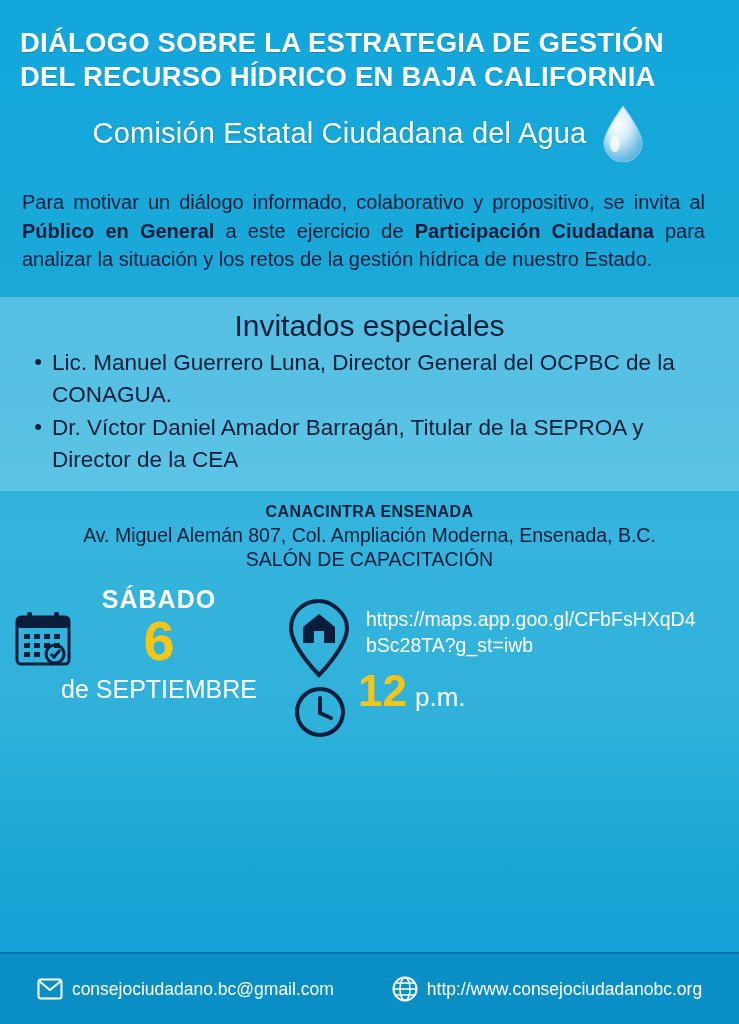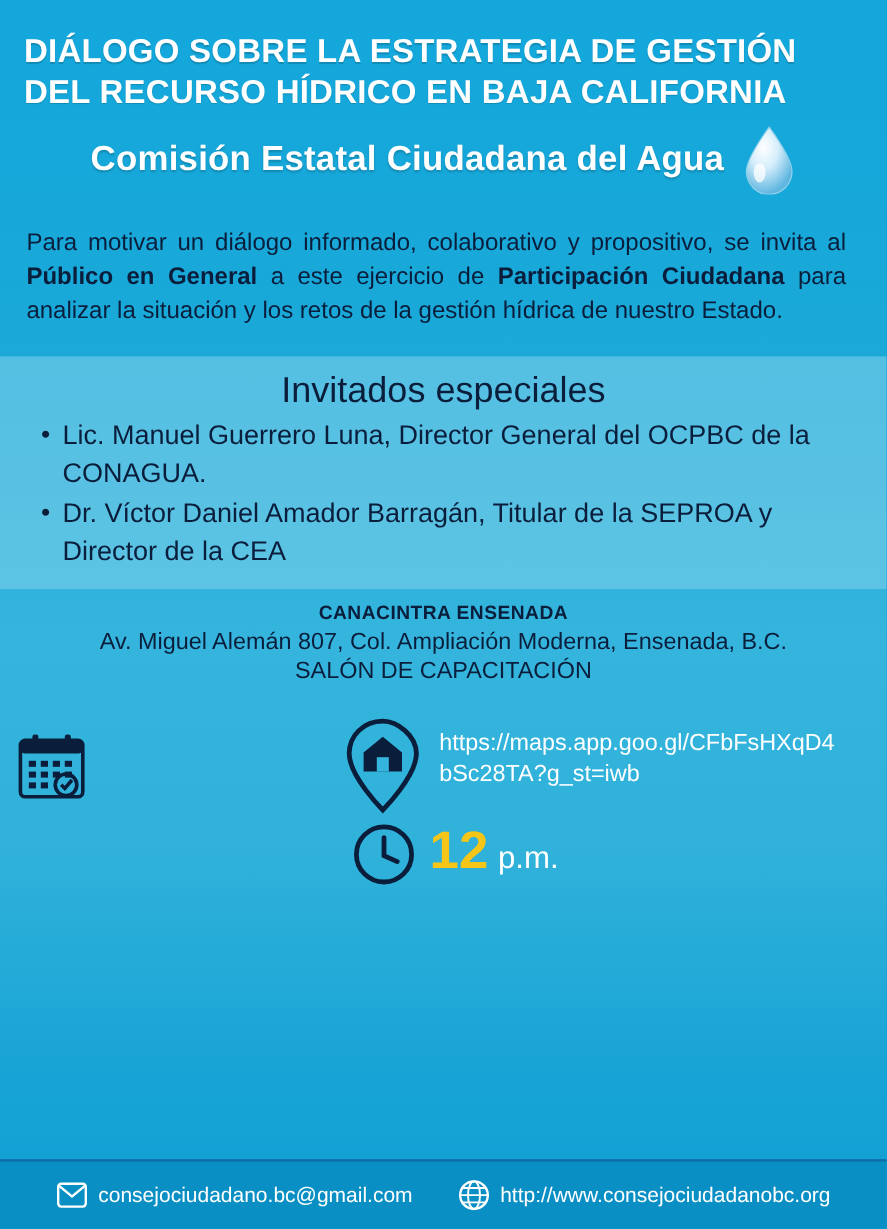--- a/index.html
+++ b/index.html
@@ -104,21 +104,21 @@
     position: relative;
     margin-top: 10px;
     padding: 0 30px;
     display: flex;
     align-items: center;
     justify-content: center;
   }
   .subtitle {
     color: #ffffff;
     font-size: 29px;
-    font-weight: bold;
+    font-weight: normal;
     text-shadow: 0 1px 2px rgba(0,0,0,.2);
     letter-spacing: .2px;
   }
   .droplet {
     width: 46px;
     height: 58px;
     margin-left: 14px;
     flex: 0 0 auto;
   }
 
@@ -209,44 +209,44 @@
     width: 340px;
     color: #ffffff;
     font-size: 19.5px;
     line-height: 1.32;
     word-break: break-all;
   }
   .clock-icon { position: absolute; left: 293px; top: 100px; }
   .time-text {
     position: absolute;
     left: 358px;
-    top: 102px;
+    top: 84px;
     color: #f5c518;
     font-size: 44px;
     font-weight: bold;
     line-height: 1;
   }
   .time-ampm {
     color: #ffffff;
     font-size: 26px;
     font-weight: normal;
     margin-left: 8px;
   }
 
   
   .footer {
     position: absolute;
     left: 0; right: 0; bottom: 0;
-    height: 58px;
+    height: 72px;
     background: #0a8fc4;
     border-top: 2px solid #0d6ea8;
     display: flex;
     align-items: center;
     justify-content: center;
-    gap: 14px;
+    gap: 24px;
     color: #ffffff;
     font-size: 17.5px;
   }
   .footer .sep { width: 10px; }
   .foot-item { display: flex; align-items: center; gap: 9px; }
 </style>
 </head>
 <body>
 
 <div class="poster">
@@ -310,20 +310,25 @@
           <rect x="20" y="34" width="6" height="5"></rect>
         <rect x="30" y="34" width="6" height="5"></rect>
           <rect x="40" y="34" width="6" height="5"></rect>
         <rect x="10" y="43" width="6" height="5"></rect>
           <rect x="20" y="43" width="6" height="5"></rect>
       </g>
       <circle cx="41" cy="45" r="9" fill="none" stroke="#0a1e3c" stroke-width="3"></circle>
       <path d="M37 45 l3 3 l6 -7" fill="none" stroke="#0a1e3c" stroke-width="3"></path>
     </svg>
 
+    <div class="date-block">
+      <div class="date-day">SÁBADO</div>
+      <div class="date-num">6</div>
+      <div class="date-month">de SEPTIEMBRE</div>
+    </div>
 
     <svg class="pin-icon" width="68" height="82" viewBox="0 0 68 82">
       <path d="M34 4 C18 4 6 16 6 31 C6 50 34 78 34 78 C34 78 62 50 62 31 C62 16 46 4 34 4 Z" fill="none" stroke="#0a1e3c" stroke-width="4"></path>
       <path d="M34 17 L50 30 L50 46 L18 46 L18 30 Z" fill="#0a1e3c"></path>
       <rect x="29" y="34" width="10" height="12" fill="#35b5dd"></rect>
     </svg>
 
     <div class="map-link">https://maps.app.goo.gl/CFbFsHXqD4bSc28TA?g_st=iwb</div>
 
     <svg class="clock-icon" width="54" height="54" viewBox="0 0 54 54">

